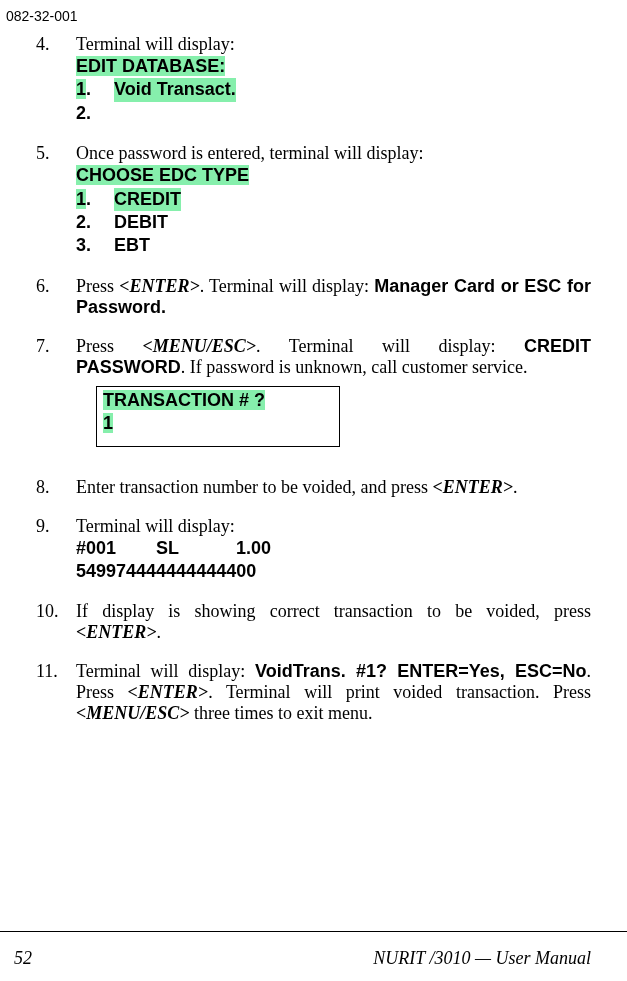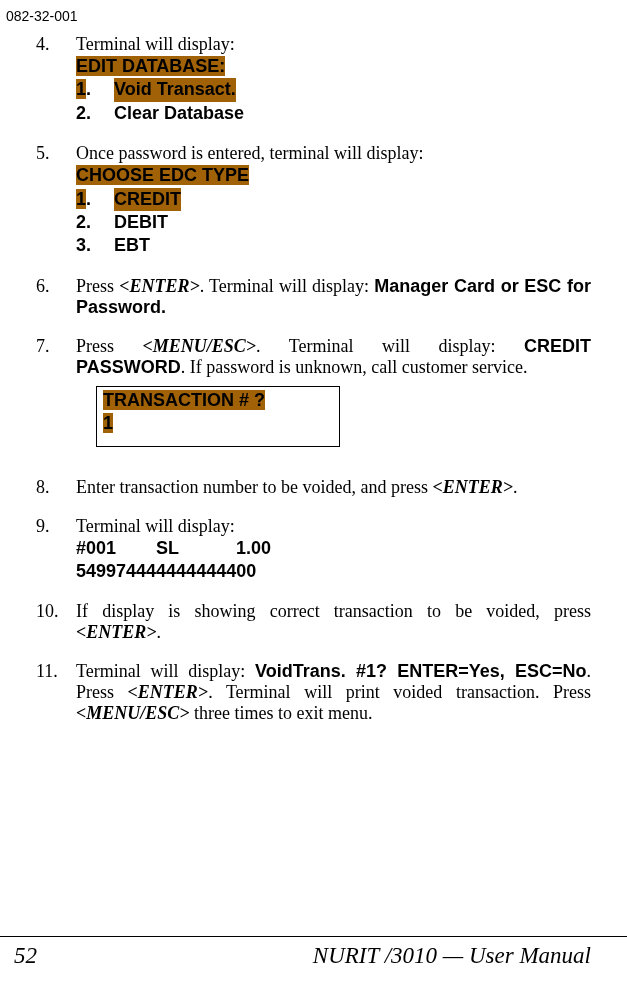--- a/index.html
+++ b/index.html
@@ -35,21 +35,21 @@
     }
     .bold {
       font-family: Arial, Helvetica, sans-serif;
       font-weight: bold;
     }
     .bold-italic {
       font-weight: bold;
       font-style: italic;
     }
     .highlight {
-      background-color: #a16207;
+      background-color: #86efac;
     }
     .sub-list {
       font-family: Arial, Helvetica, sans-serif;
       font-weight: bold;
       line-height: 1.3;
     }
     .sub-row {
       display: flex;
     }
     .sub-num {
@@ -69,25 +69,25 @@
       font-family: Arial, Helvetica, sans-serif;
       font-weight: bold;
       line-height: 1.3;
     }
     .footer {
       position: absolute;
       bottom: 12px;
       left: 0;
       right: 0;
       border-top: 1px solid black;
-      padding: 6px 36px 0 14px;
+      padding: 16px 36px 0 14px;
       display: flex;
       justify-content: space-between;
       font-style: italic;
-      font-size: 23px;
+      font-size: 18px;
     }
     .footer-right {
       font-style: italic;
     }
     .just {
       text-align: justify;
     }
     .nowrap {
       white-space: nowrap;
     }
@@ -104,21 +104,20 @@
     <div class="list-body">
       <span>Terminal will display:</span>
       <div class="sub-list">
         <div><span class="highlight">EDIT DATABASE:</span></div>
         <div class="sub-row">
           <span class="sub-num"><span class="highlight">1</span><span>.</span></span>
           <span class="highlight">Void Transact.</span>
         </div>
         <div class="sub-row">
           <span class="sub-num"><span>2</span><span>.</span></span>
-          <span>Clear Database</span>
         </div>
       </div>
     </div>
   </div>
 
   <div class="list-item">
     <div class="list-num">5.</div>
     <div class="list-body">
       <span>Once password is entered, terminal will display:</span>
       <div class="sub-list">

